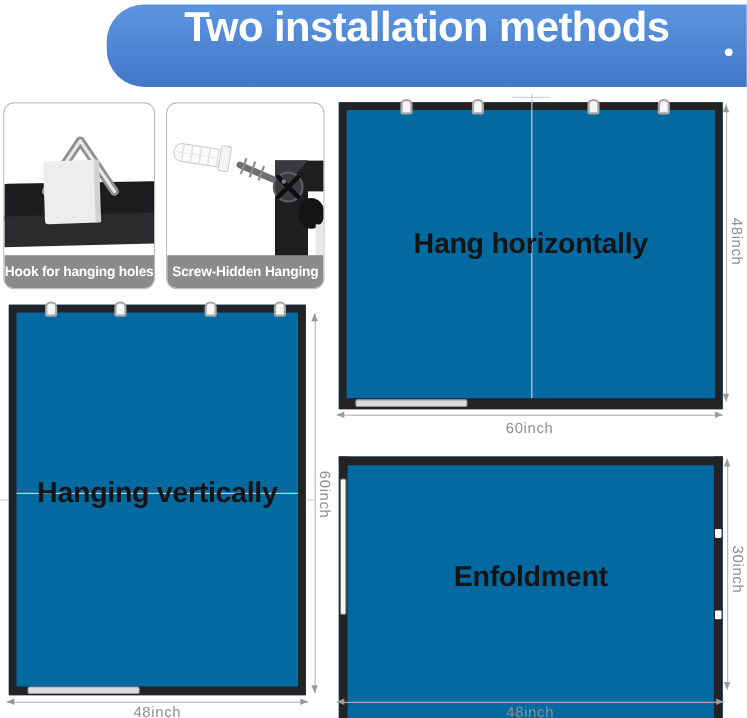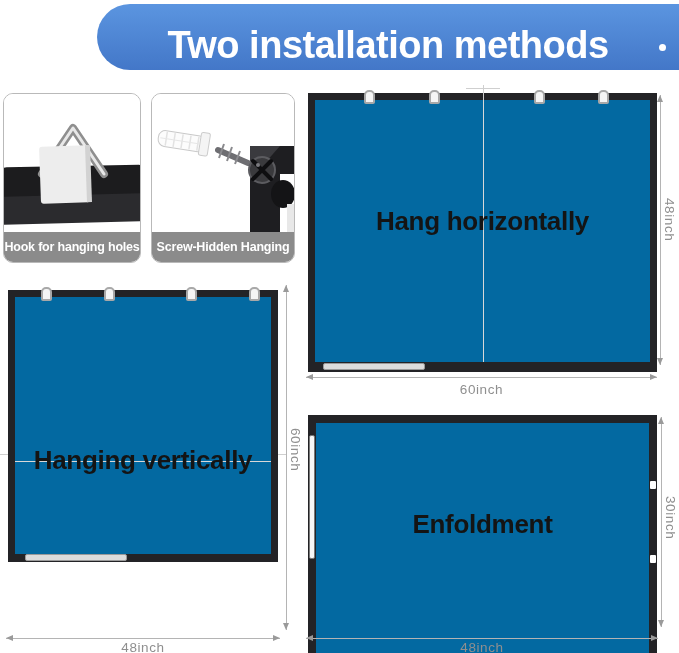--- a/index.html
+++ b/index.html
@@ -2,25 +2,25 @@
 <html><head>
 <meta charset="utf-8">
 <style>
   html,body{margin:0;padding:0;background:#fff;}
   #stage{
     position:relative;width:679px;height:653px;background:#fff;overflow:hidden;
     font-family:"Liberation Sans",sans-serif;
   }
   
   .banner{
-    position:absolute;left:97px;top:4px;width:582px;height:66px;
+    position:absolute;left:97px;top:4px;width:582px;height:75px;
     background:linear-gradient(180deg,#5б95e0,#4478c9);
     background:linear-gradient(180deg,#5b95e0,#4377c8);
     border-radius:34px 0 0 34px;
-    display:flex;align-items:flex-end;justify-content:center;
+    display:flex;align-items:flex-start;justify-content:center;
   }
   .banner-title{
     color:#fff;font-size:38px;font-weight:bold;letter-spacing:-.5px;
     padding-bottom:3px;white-space:nowrap;
   }
   .banner-dot{position:absolute;left:562px;top:40px;width:7px;height:7px;border-radius:50%;background:#fff;}
   
   .card{
     position:absolute;top:93px;height:170px;background:#fff;
     border:1px solid #b9b9b9;border-radius:10px;overflow:hidden;
@@ -30,21 +30,21 @@
   .card-screw{left:151px;width:144px;}
   .card-pic{position:absolute;left:0;top:0;right:0;height:139px;background:#fff;}
   .card-cap{
     position:absolute;left:0;right:0;bottom:0;height:30px;background:#8b8b8b;
     color:#fff;font-weight:bold;font-size:12.5px;letter-spacing:-.2px;
     display:flex;align-items:center;justify-content:center;white-space:nowrap;
   }
   
   .screen{position:absolute;background:#0369a1;box-sizing:border-box;border:7px solid #232326;}
   .screen-horizontal{left:308px;top:93px;width:349px;height:279px;border-bottom-width:10px;}
-  .screen-vertical{left:8px;top:290px;width:270px;height:272px;border-bottom-width:8px;text-decoration:underline;}
+  .screen-vertical{left:8px;top:277px;width:270px;height:355px;border-bottom-width:8px;text-decoration:underline;}
   .screen-enfold{
     left:308px;top:415px;width:349px;height:242px;
     border-top-width:8px;border-left-width:8px;border-right-width:8px;
     border-bottom:1px solid #e0e0e0;
   }
   .screen-label{
     position:absolute;left:0;right:0;text-align:center;
     font-size:26px;font-weight:600;color:#141414;letter-spacing:-.3px;white-space:nowrap;
   }
   .hook{

